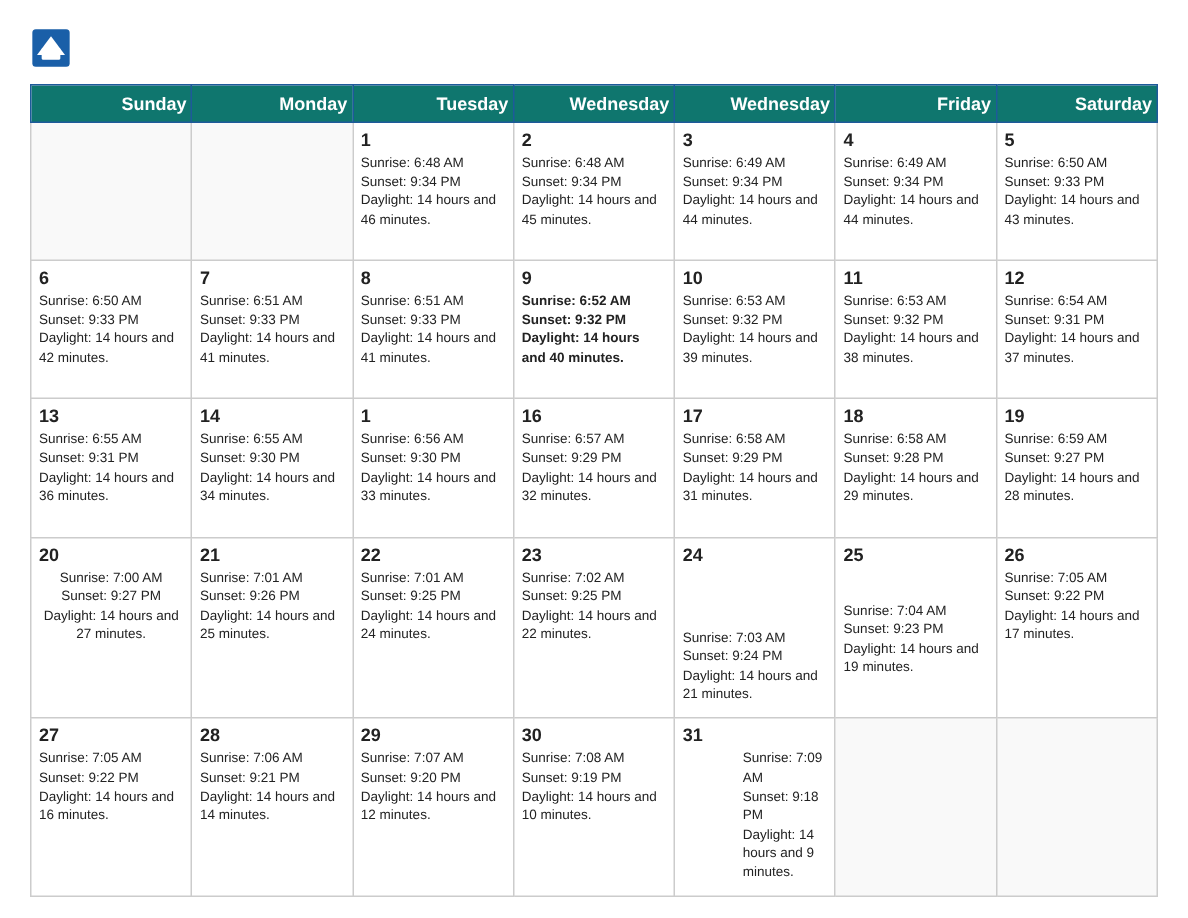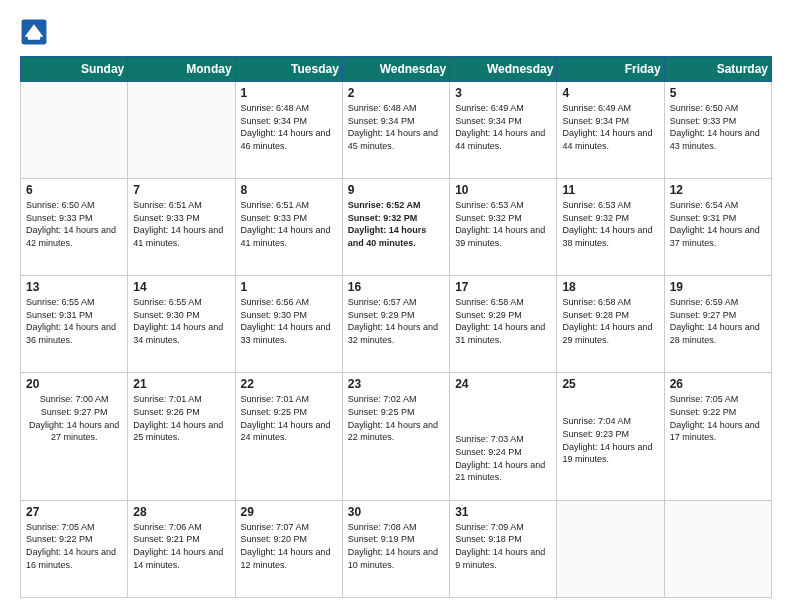--- a/index.html
+++ b/index.html
@@ -322,21 +322,21 @@
 Daylight: 14 hours and 12 minutes.</div>
           </td>
           <td>
             <span class="day-num">30</span>
             <div class="cell-text" style="white-space: pre-line;">Sunrise: 7:08 AM
 Sunset: 9:19 PM
 Daylight: 14 hours and 10 minutes.</div>
           </td>
           <td>
             <span class="day-num">31</span>
-            <div class="cell-text" style="white-space: pre-line;">Sunrise: 7:09 AM
+            <div class="cell-text" style="white-space: pre-line; margin-left: 40px;">Sunrise: 7:09 AM
 Sunset: 9:18 PM
 Daylight: 14 hours and 9 minutes.</div>
           </td>
           <td class="empty"></td>
           <td class="empty"></td>
         </tr>
       </tbody>
   </table>
 </div>
 

